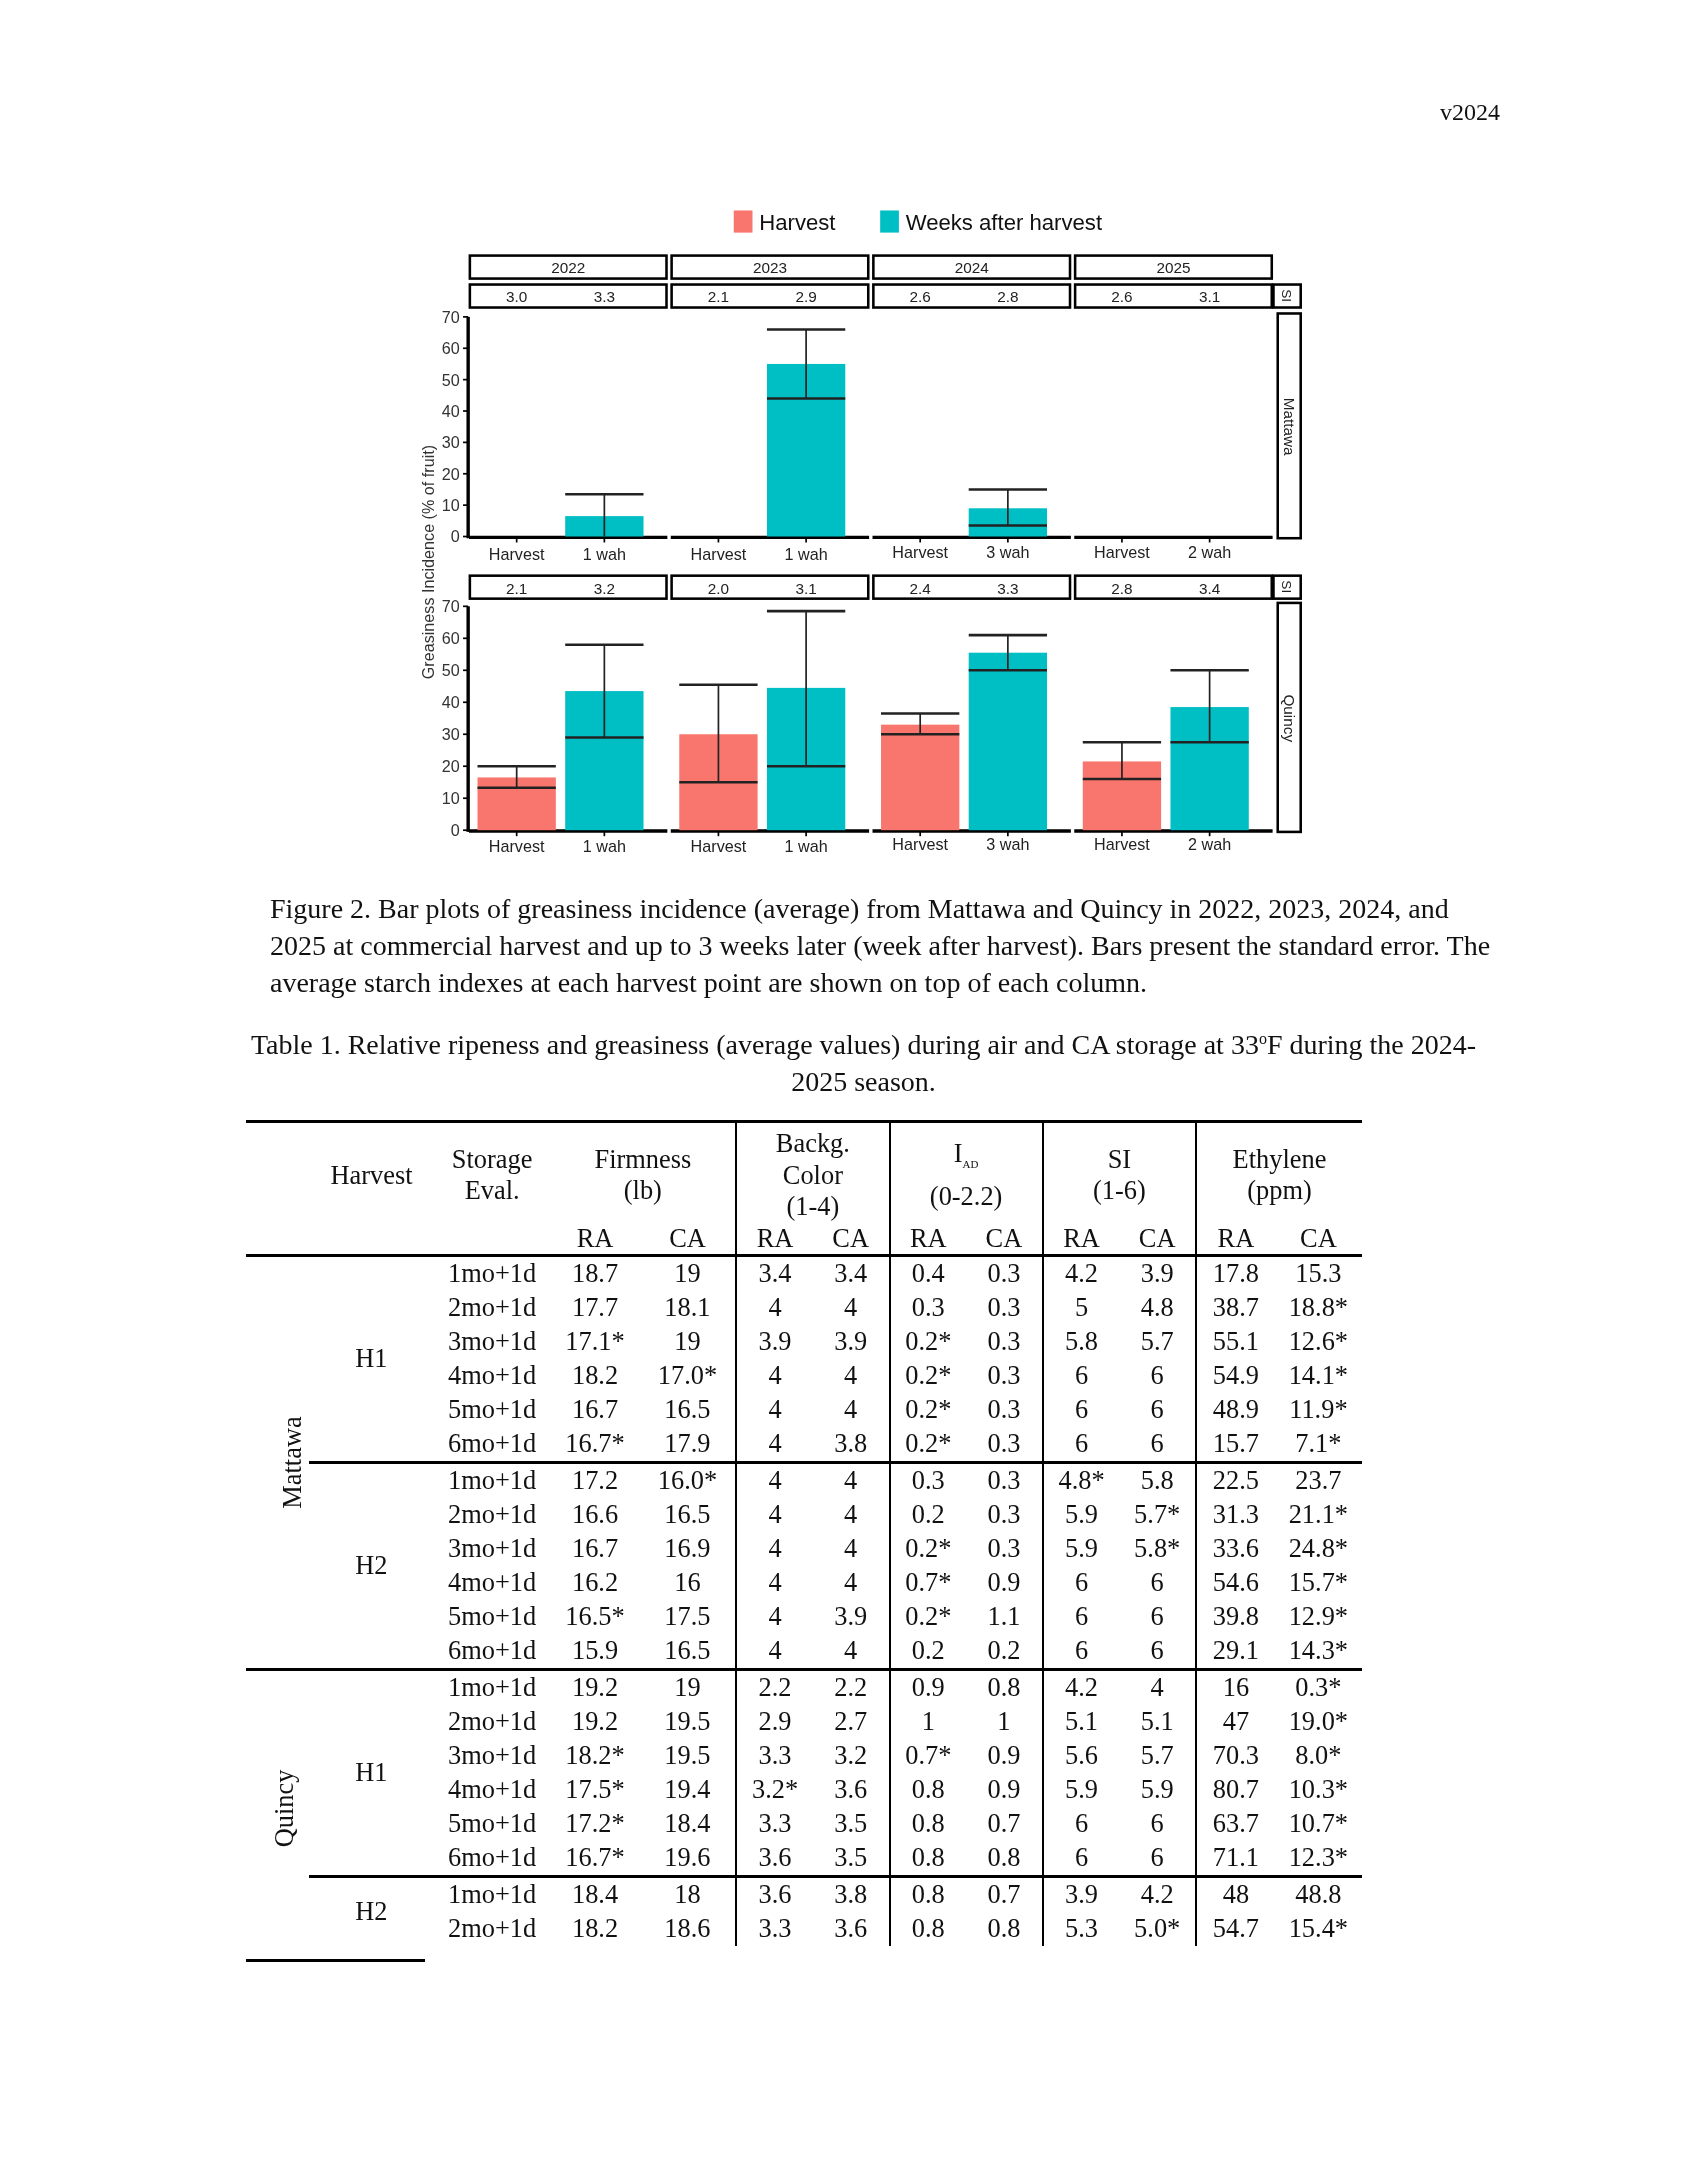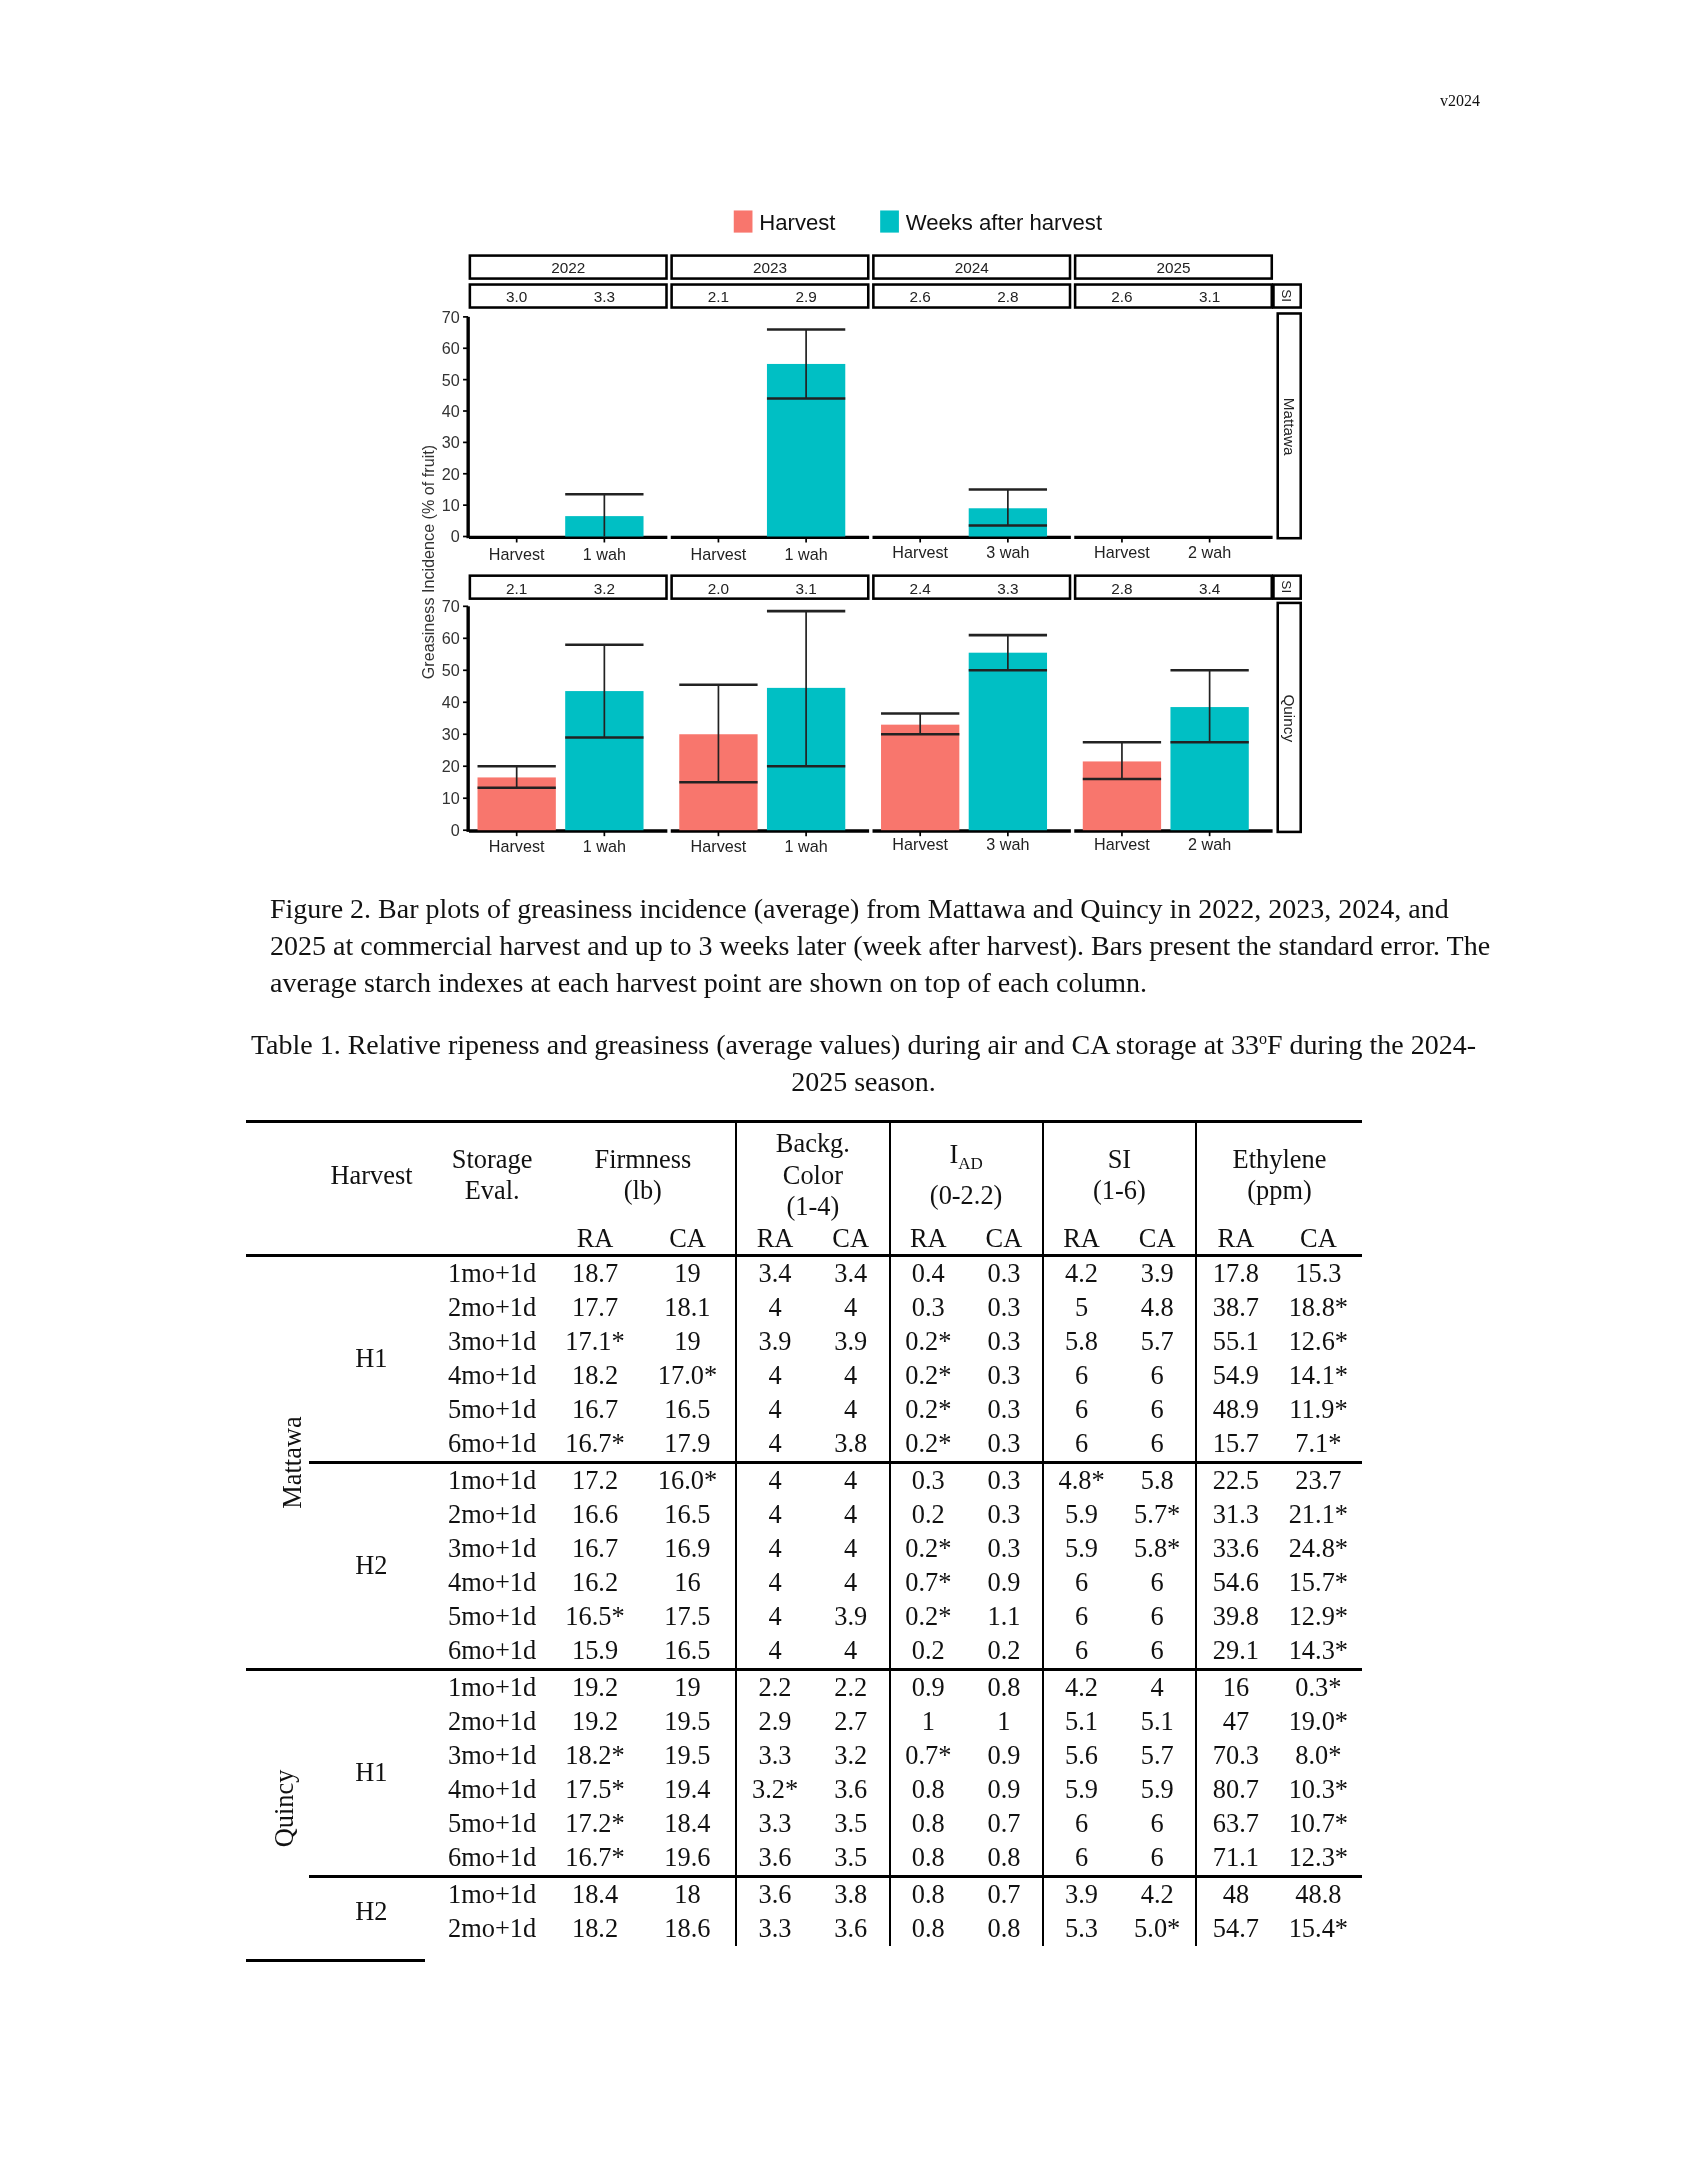--- a/index.html
+++ b/index.html
@@ -1,34 +1,34 @@
 <!DOCTYPE html>
 <html style="font-size:13.6px"><head>
 <meta charset="utf-8">
 <style>
   html, body { margin: 0; padding: 0; background: #ffffff; }
   body { width: 1686px; height: 2181px; position: relative; overflow: hidden; font-family: "Liberation Serif", serif; color: #111; }
-  .version { position: absolute; top: 92px; left: 1440px; font-size: 16px; font-family: "Liberation Serif", serif; }
+  .version { position: absolute; top: 99px; left: 1440px; font-size: 24px; font-family: "Liberation Serif", serif; }
   #figure { position: absolute; left: 417px; top: 196px; }
   #figure text { font-family: "Liberation Sans", sans-serif; }
   .caption { position: absolute; left: 246px; width: 1235px; font-size: 28px; line-height: 37px; font-family: "Liberation Serif", serif; }
   .caption.fig { top: 890px; margin-left: 24px; }
   .caption.tbl { top: 1020px; text-align: center; }
   .tablewrap { position: absolute; left: 246px; top: 1120px; width: 1116px; }
   table.data { border-collapse: collapse; font-family: "Liberation Serif", serif; font-size: 26.4px; width: 1116px; table-layout: fixed; }
   table.data td, table.data th { padding: 0; height: 34px; text-align: center; font-weight: normal; vertical-align: middle; white-space: nowrap; }
   table.data thead tr.top th { border-top: 3.4px solid #000; }
   table.data thead tr.sub th { border-bottom: 3.4px solid #000; height: 31px; }
   table.data thead th.grp { line-height: 31.5px; vertical-align: middle; padding-top: 5.1px; }
   .vl { border-left: 2.6px solid #000; }
   tr.blocksep td.sepcell { border-top: 3.4px solid #000; }
   td.site { position: relative; }
   td.site span { display: inline-block; transform: rotate(-90deg); font-size: 26.4px; white-space: nowrap; }
   .bottomline { position: absolute; left: 0; height: 3.4px; background: #000; width: 179px; }
-  sub { font-size: 17px; }
+  sub { font-size: 11px; }
   sup { font-size: 16px; }
 </style>
 </head>
 <body>
 
 <div class="version">v2024</div>
 
 <svg id="figure" width="894" height="664" viewBox="0 0 1050 780" xmlns="http://www.w3.org/2000/svg">
     <rect x="372" y="17" width="22" height="26" fill="#F8766D"></rect>
     <text x="402" y="40" font-size="26" fill="#111">Harvest</text>

